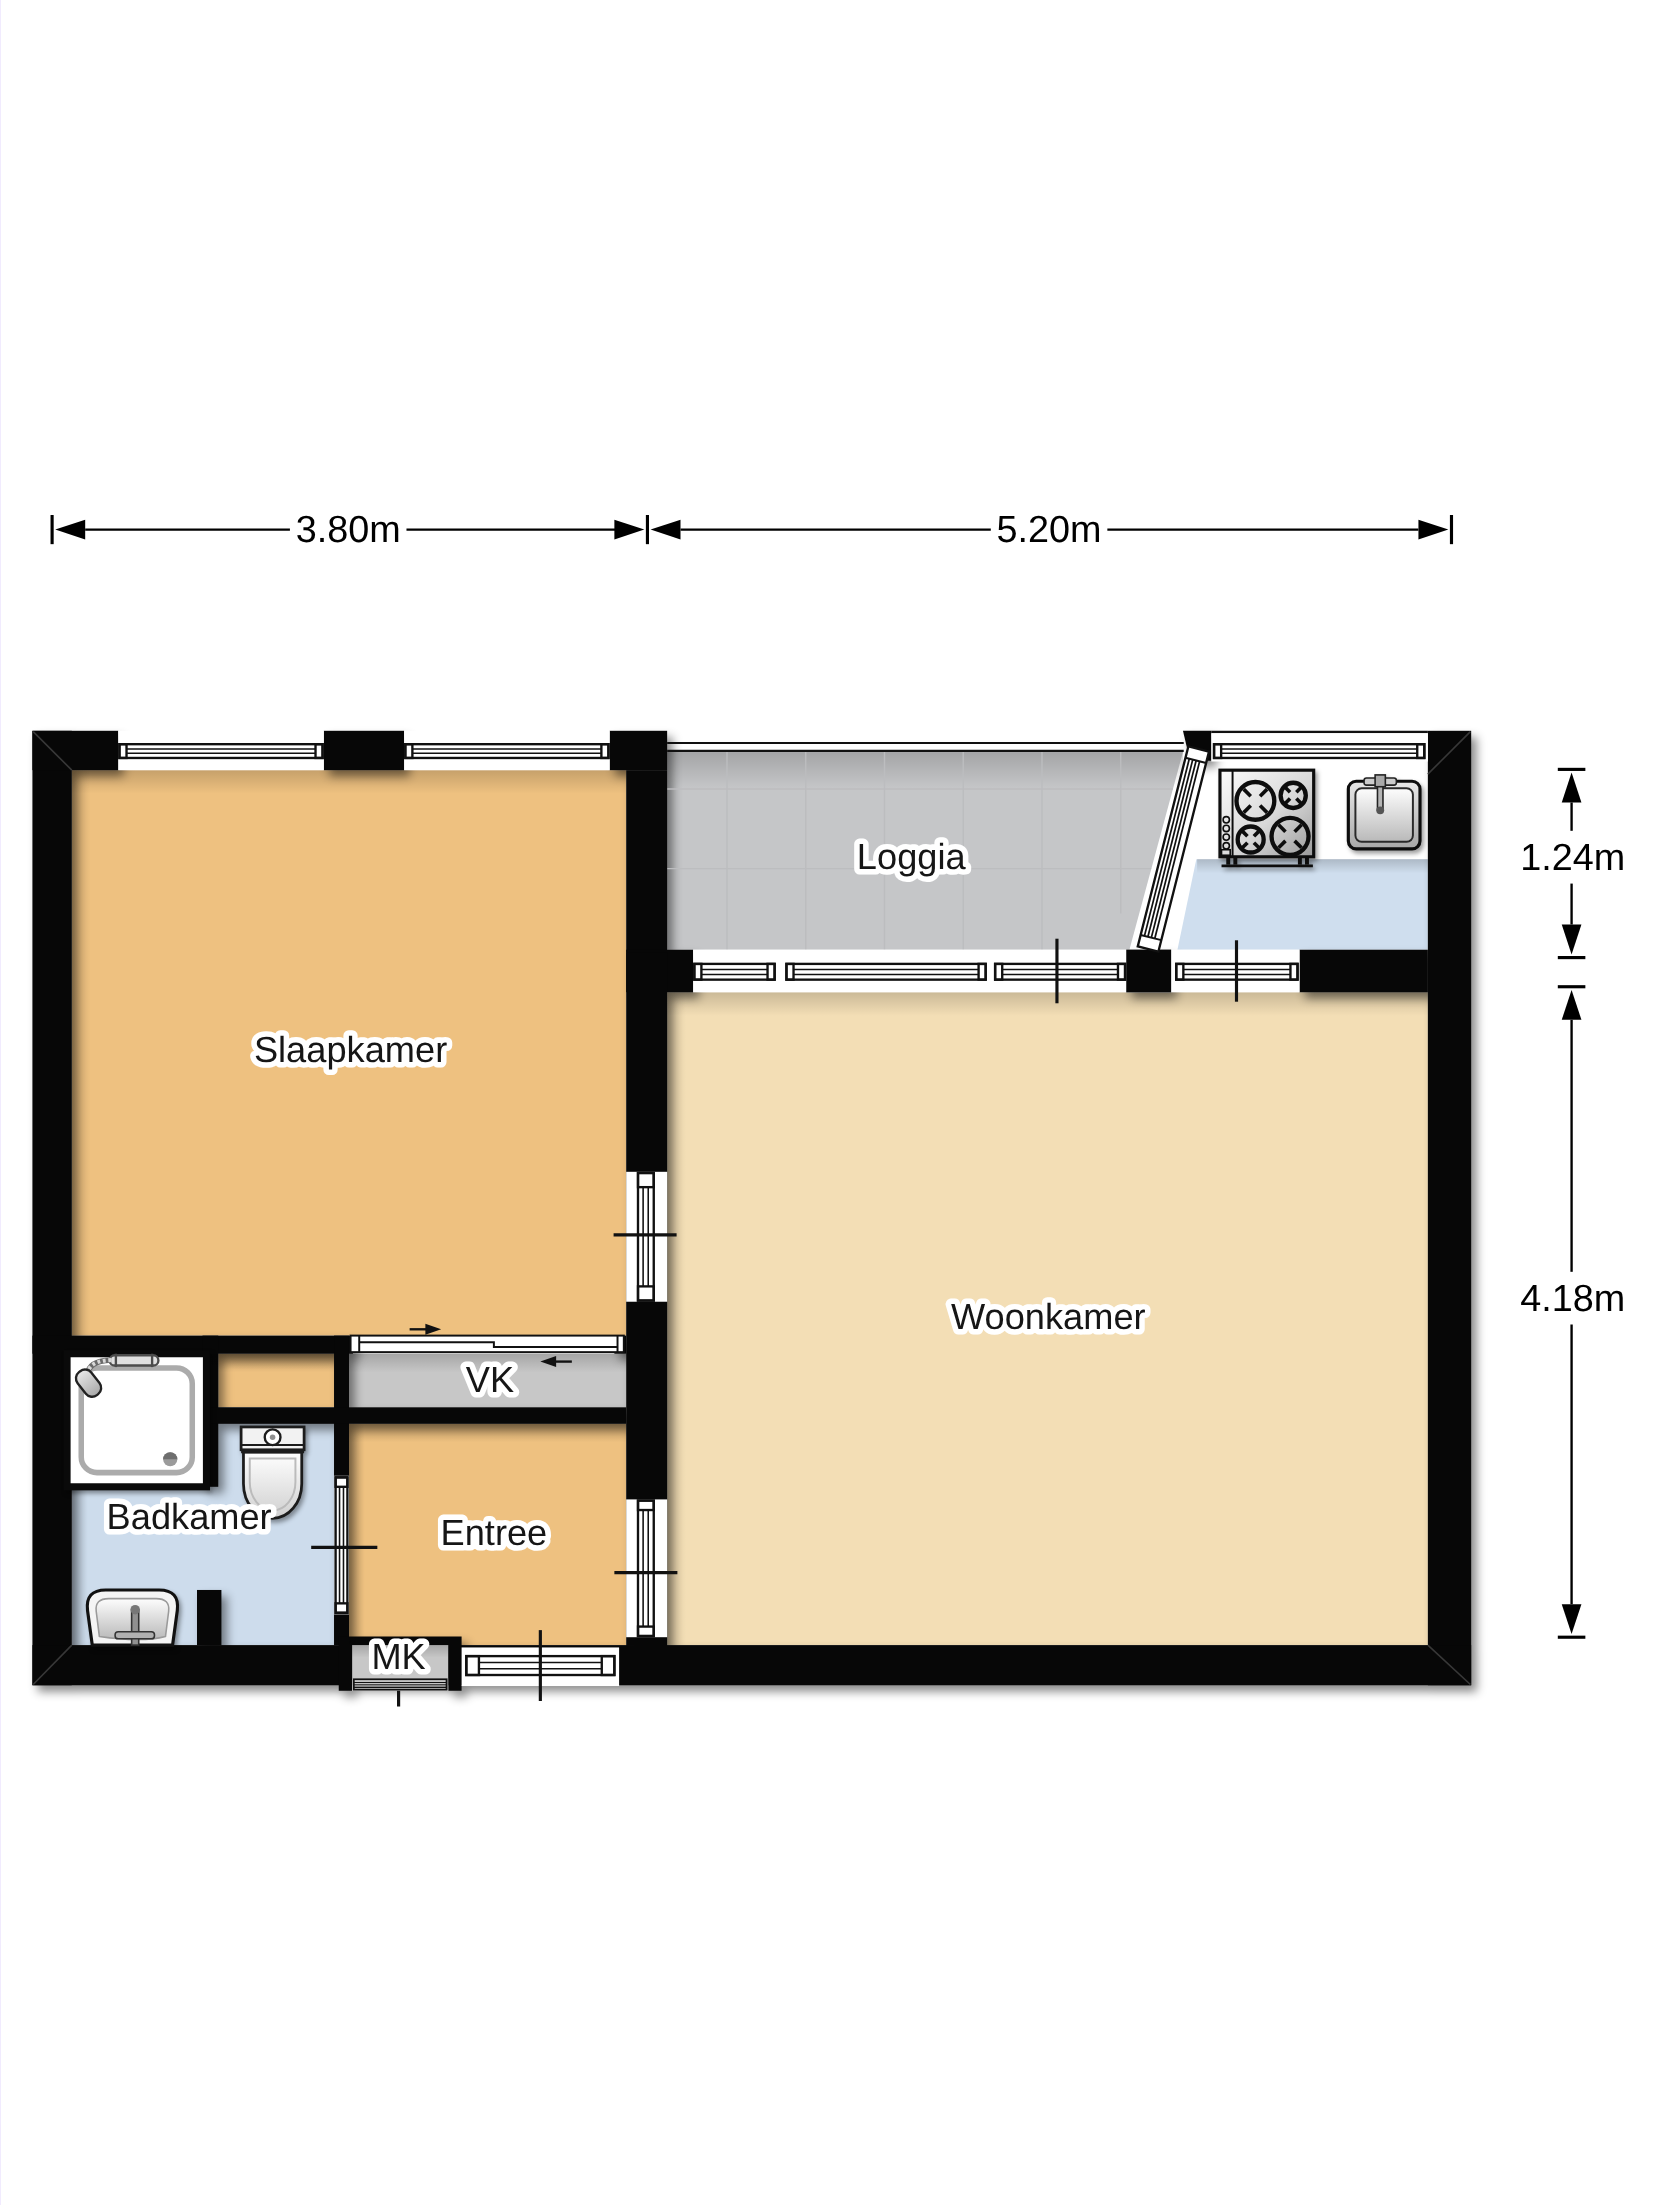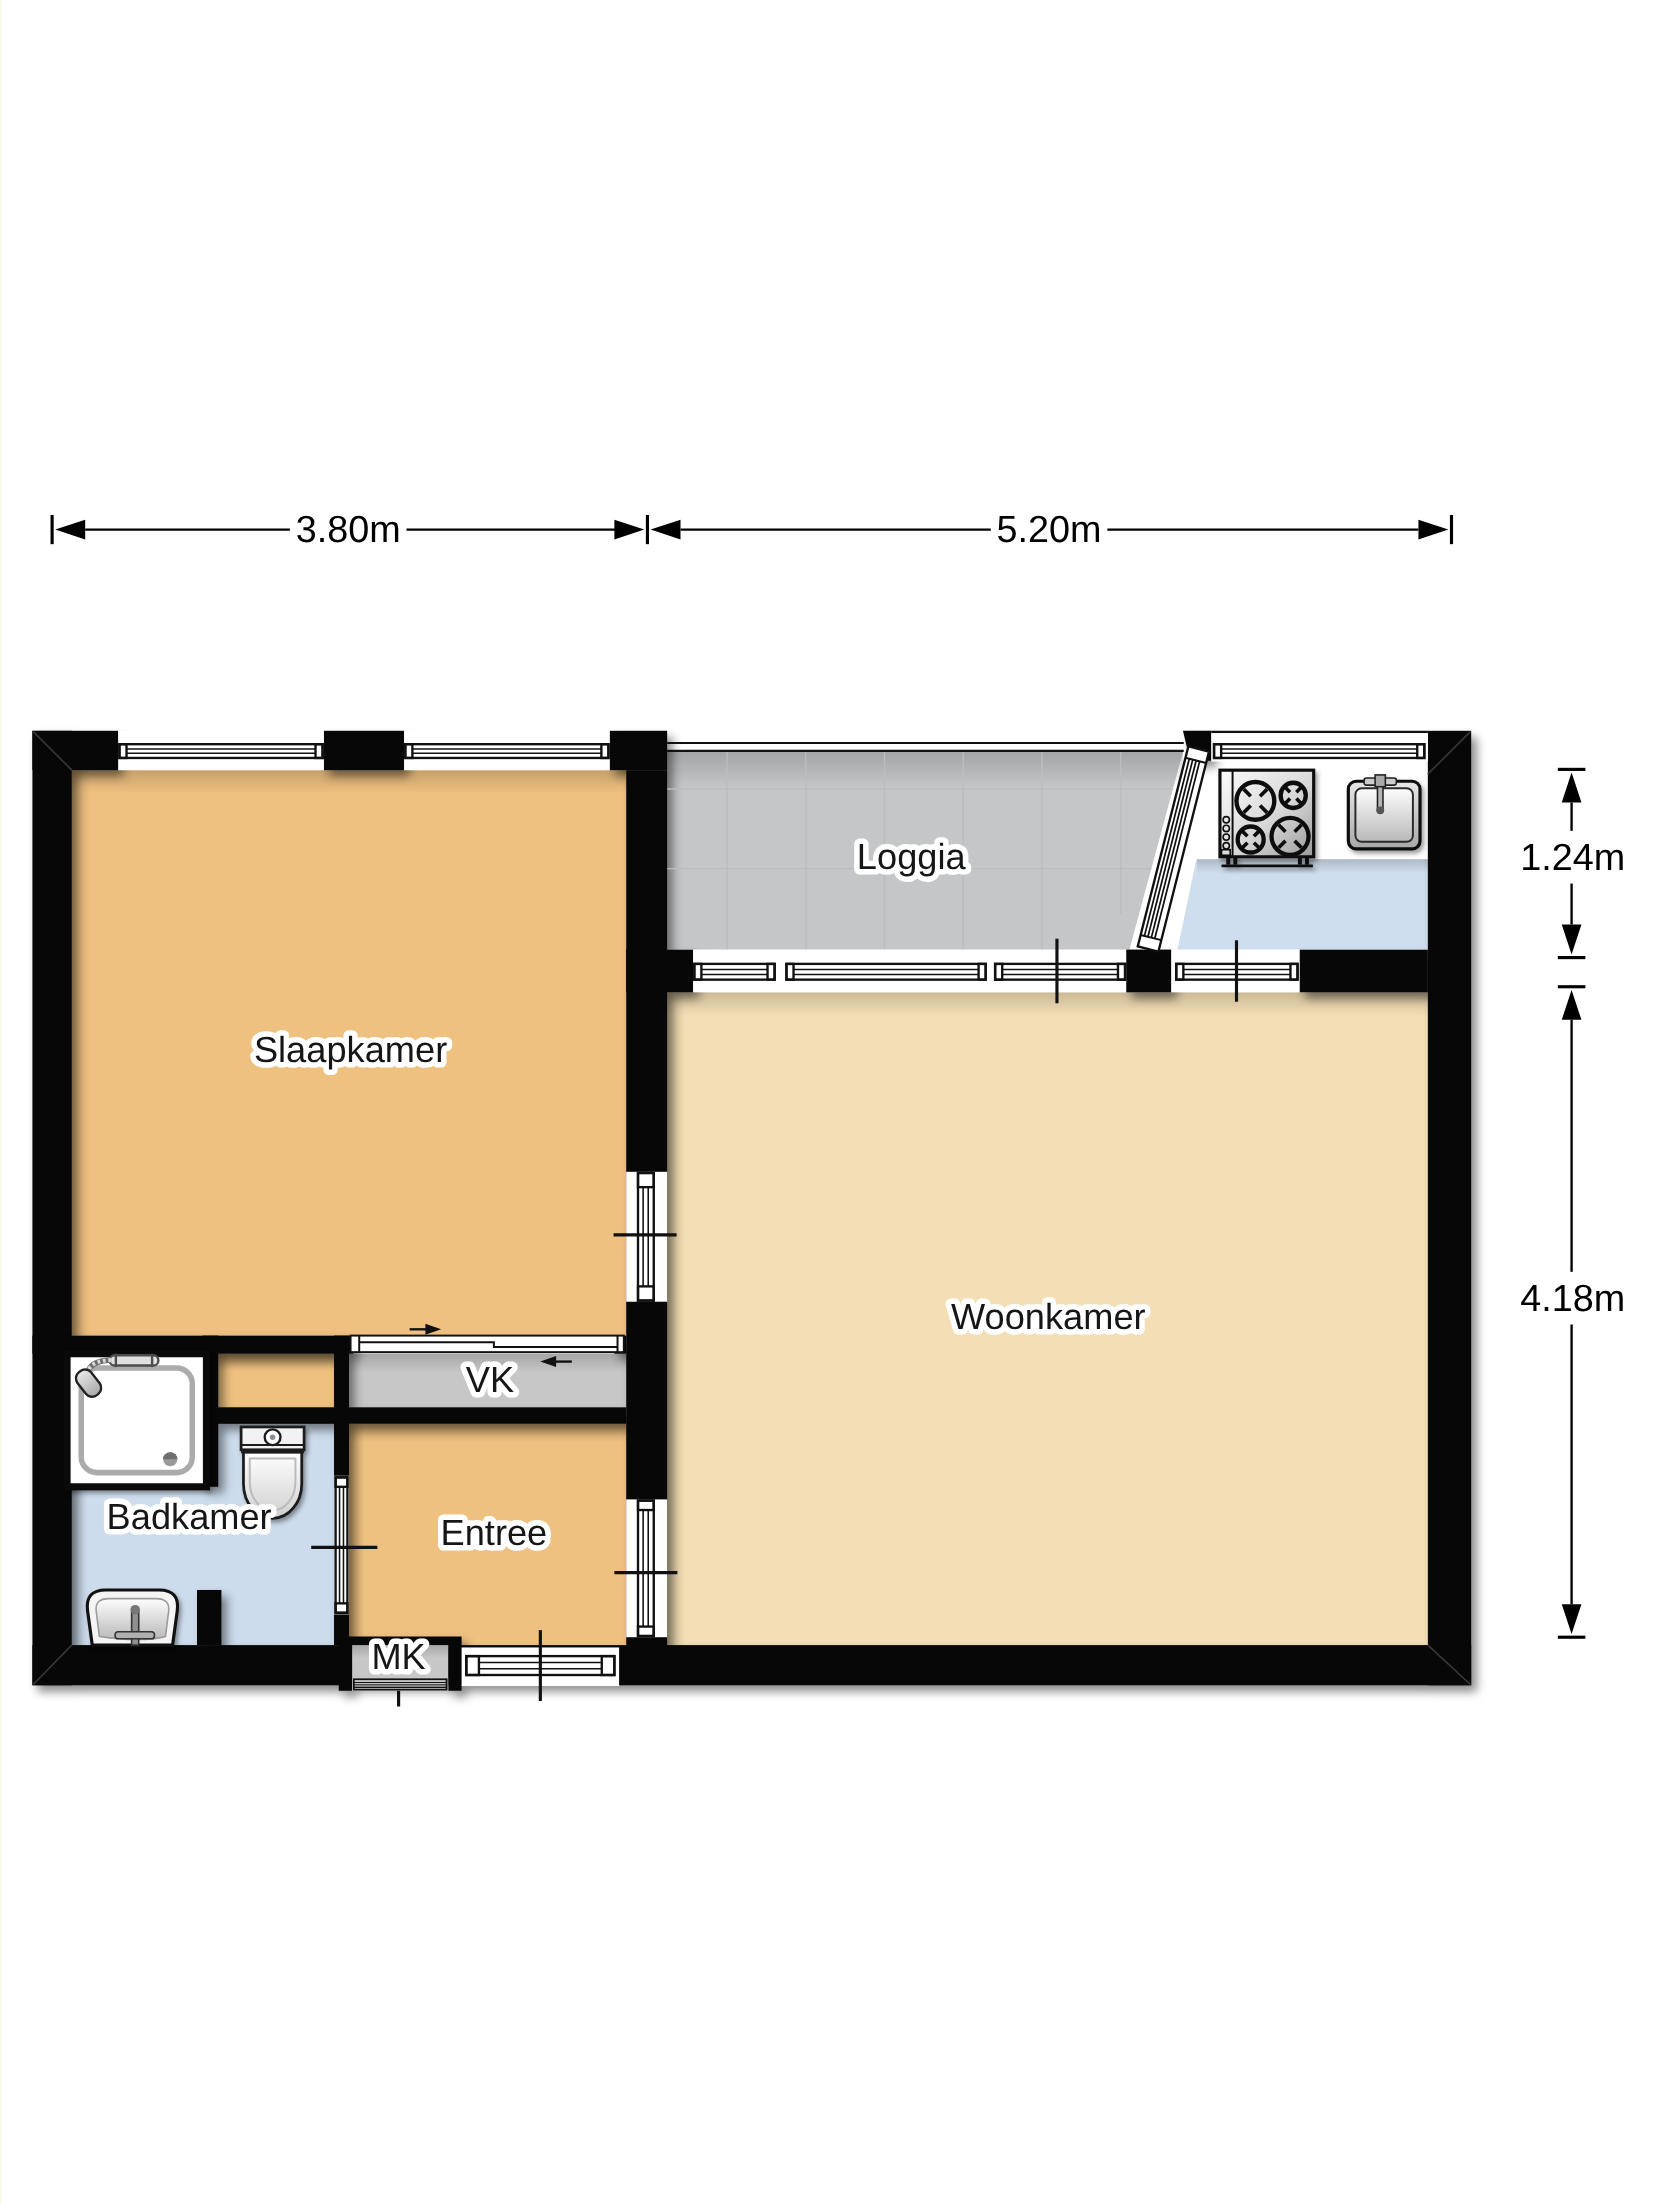--- a/index.html
+++ b/index.html
@@ -1,16 +1,16 @@
 <!DOCTYPE html>
 <html style="font-size:12.6px"><head>
 <meta charset="utf-8">
 <style>
   html,body{margin:0;padding:0;background:#ffffff;}
-  #page{position:relative;width:1654px;height:2205px;background:#84cc16;overflow:hidden;
+  #page{position:relative;width:1654px;height:2205px;background:#8b5cf6;overflow:hidden;
         font-family:"Liberation Sans", sans-serif;}
   svg{position:absolute;left:0;top:0;}
   text{font-family:"Liberation Sans", sans-serif;text-rendering:geometricPrecision;}
   .roomlbl{font-size:46px;fill:#161616;stroke:#ffffff;stroke-width:14px;paint-order:stroke;
            stroke-linejoin:round;text-anchor:middle;}
   .dimlbl{font-size:48px;fill:#000000;text-anchor:middle;}
 </style>
 </head>
 <body>
 <div id="page">

